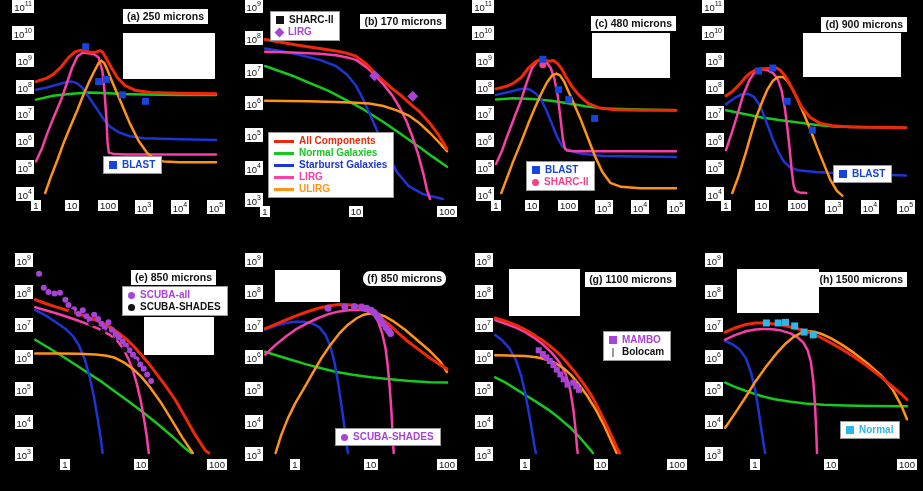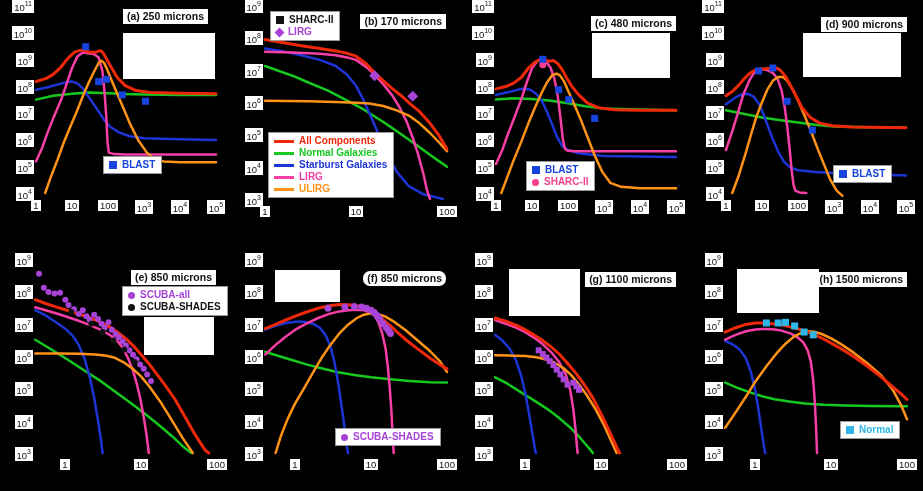--- a/index.html
+++ b/index.html
@@ -491,20 +491,30 @@
       <div class="tick ytick" style="left: 0px; width: 33px; top: 170px;">
         <span>10<sup>4</sup></span>
       </div>
       <div class="tick ytick" style="left: 0px; width: 33px; top: 202px;">
         <span>10<sup>3</sup></span>
       </div>
       <div class="tick xtick" style="left: 45px; width: 40px; top: 214px;"><span>1</span></div>
       <div class="tick xtick" style="left: 121px; width: 40px; top: 214px;"><span>10</span></div>
       <div class="tick xtick" style="left: 197px; width: 40px; top: 214px;"><span>100</span></div>
       <div class="ptitle" style="top: 27px; right: 14px;">(g) 1100 microns</div>
+      <div class="legend" style="left: 143px; top: 86px;">
+        <div class="lrow">
+          <div class="lmark" style="width: 8px; height: 8px; background: rgb(168, 67, 216);"></div>
+          <div class="ltext" style="color: rgb(168, 67, 216);">MAMBO</div>
+        </div>
+        <div class="lrow">
+          <div class="lmark" style="width: 2px; height: 9px; background: rgb(154, 154, 154); margin-left: 3px; margin-right: 8px;"></div>
+          <div class="ltext" style="color: rgb(18, 18, 18);">Bolocam</div>
+        </div>
+      </div>
     </div>
     <div class="panel" style="left: 690px; top: 245px; width: 233px; height: 246px;">
       <svg width="233" height="246">
         <defs>
           <clipPath id="clip-h">
             <rect x="29" y="0" width="204" height="212"></rect>
           </clipPath>
         </defs>
         <g clip-path="url(#clip-h)">
           <polyline points="35.2,137.6 48.5,143.3 60.0,147.4 71.3,151.0 84.7,154.2 99.2,156.6 114.9,158.5 133.8,159.8 154.5,160.5 182.4,161.0 217.0,161.2" fill="none" stroke="#16c81f" stroke-width="2.5" stroke-linecap="round" stroke-linejoin="round"></polyline>

